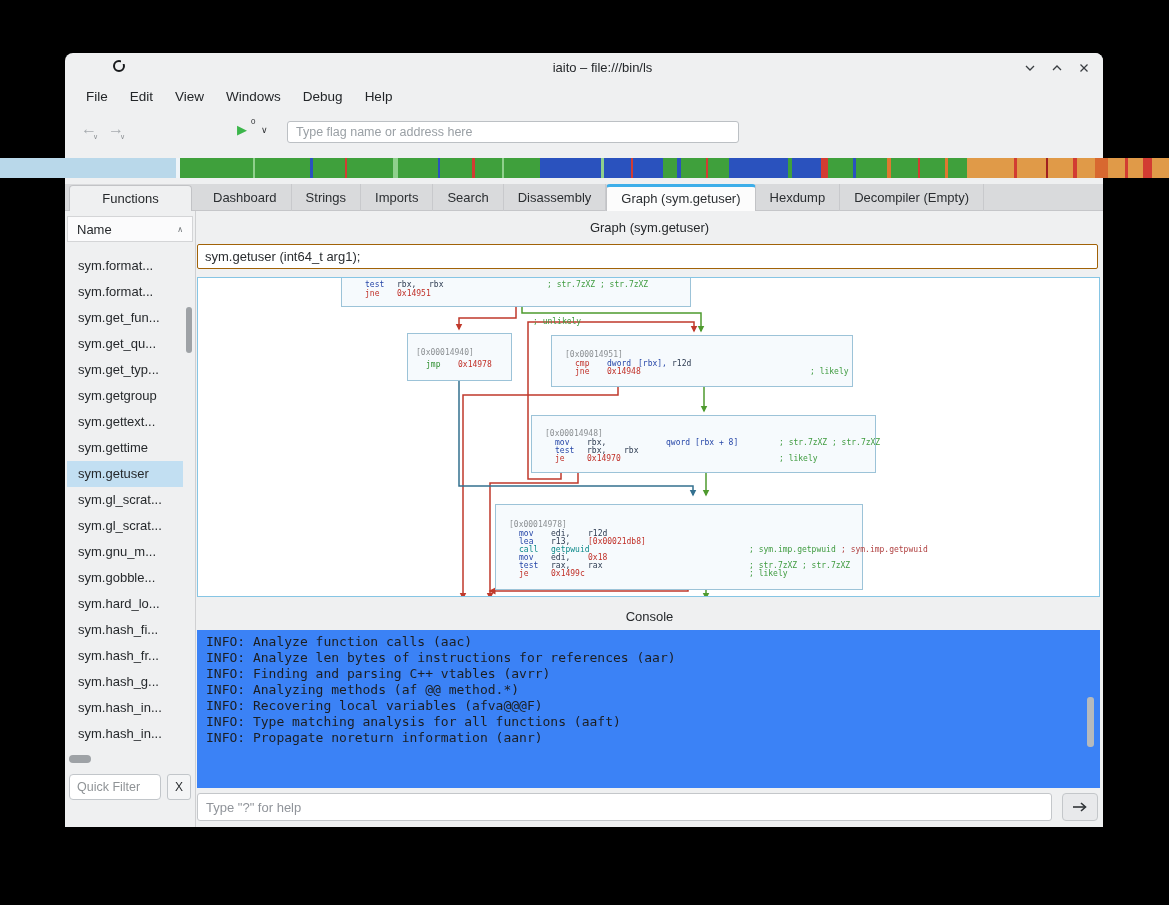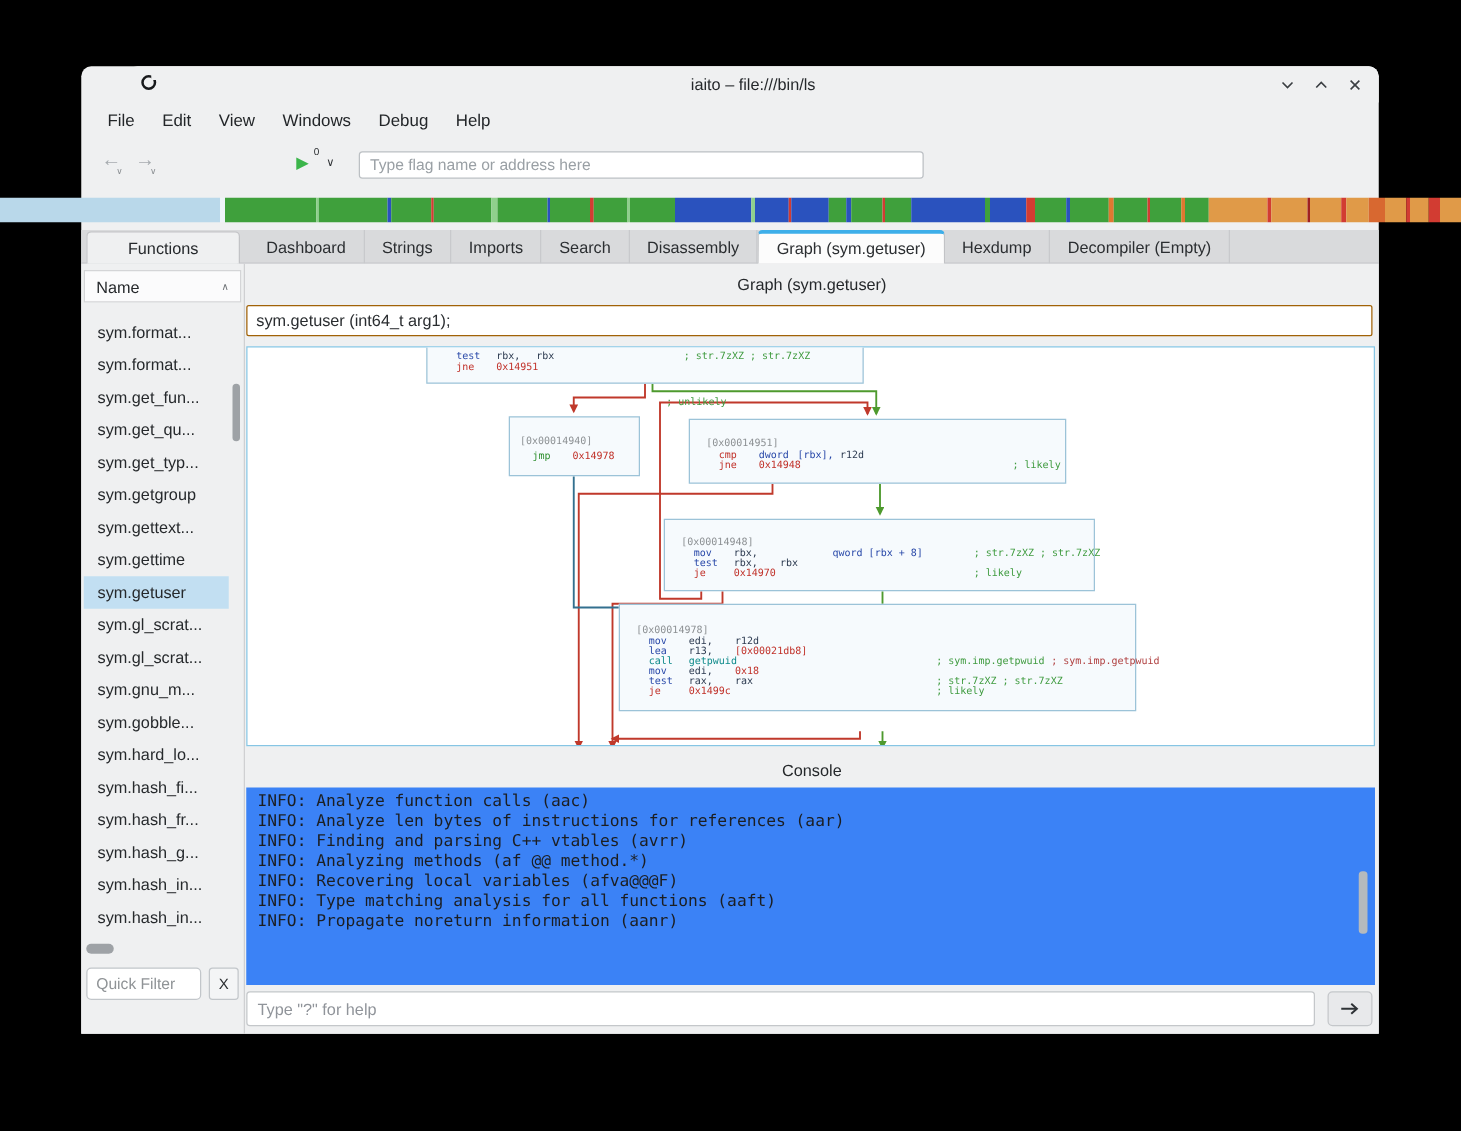--- a/index.html
+++ b/index.html
@@ -236,21 +236,21 @@
                 <span class="gtoken" style="left: 55px; top: 22px; color: rgb(44, 58, 80);">rbx,</span>
                 <span class="gtoken" style="left: 92px; top: 22px; color: rgb(39, 71, 168); margin-left: 42px;">qword [rbx + 8]</span>
                 <span class="gtoken" style="left: 247px; top: 22px; color: rgb(63, 155, 63);">; str.7zXZ ; str.7zXZ</span>
                 <span class="gtoken" style="left: 23px; top: 30px; color: rgb(39, 71, 168);">test</span>
                 <span class="gtoken" style="left: 55px; top: 30px; color: rgb(44, 58, 80);">rbx,</span>
                 <span class="gtoken" style="left: 92px; top: 30px; color: rgb(44, 58, 80);">rbx</span>
                 <span class="gtoken" style="left: 23px; top: 38px; color: rgb(192, 48, 40);">je</span>
                 <span class="gtoken" style="left: 55px; top: 38px; color: rgb(192, 48, 40);">0x14970</span>
                 <span class="gtoken" style="left: 247px; top: 38px; color: rgb(63, 155, 63);">; likely</span>
               </div>
-              <div class="gblock" style="left: 297px; top: 205px; width: 414px; height: 86px;">
+              <div class="gblock" style="left: 297px; top: 226px; width: 368px; height: 86px;">
                 <span class="gtoken" style="left: 13px; top: 15px; color: rgb(140, 144, 147);">[0x00014978]</span>
                 <span class="gtoken" style="left: 23px; top: 24px; color: rgb(39, 71, 168);">mov</span>
                 <span class="gtoken" style="left: 55px; top: 24px; color: rgb(44, 58, 80);">edi,</span>
                 <span class="gtoken" style="left: 92px; top: 24px; color: rgb(44, 58, 80);">r12d</span>
                 <span class="gtoken" style="left: 23px; top: 32px; color: rgb(39, 71, 168);">lea</span>
                 <span class="gtoken" style="left: 55px; top: 32px; color: rgb(44, 58, 80);">r13,</span>
                 <span class="gtoken" style="left: 92px; top: 32px; color: rgb(192, 48, 40);">[0x00021db8]</span>
                 <span class="gtoken" style="left: 23px; top: 40px; color: rgb(14, 138, 138);">call</span>
                 <span class="gtoken" style="left: 55px; top: 40px; color: rgb(14, 138, 138);">getpwuid</span>
                 <span class="gtoken" style="left: 253px; top: 40px; color: rgb(63, 155, 63);">; sym.imp.getpwuid</span>

